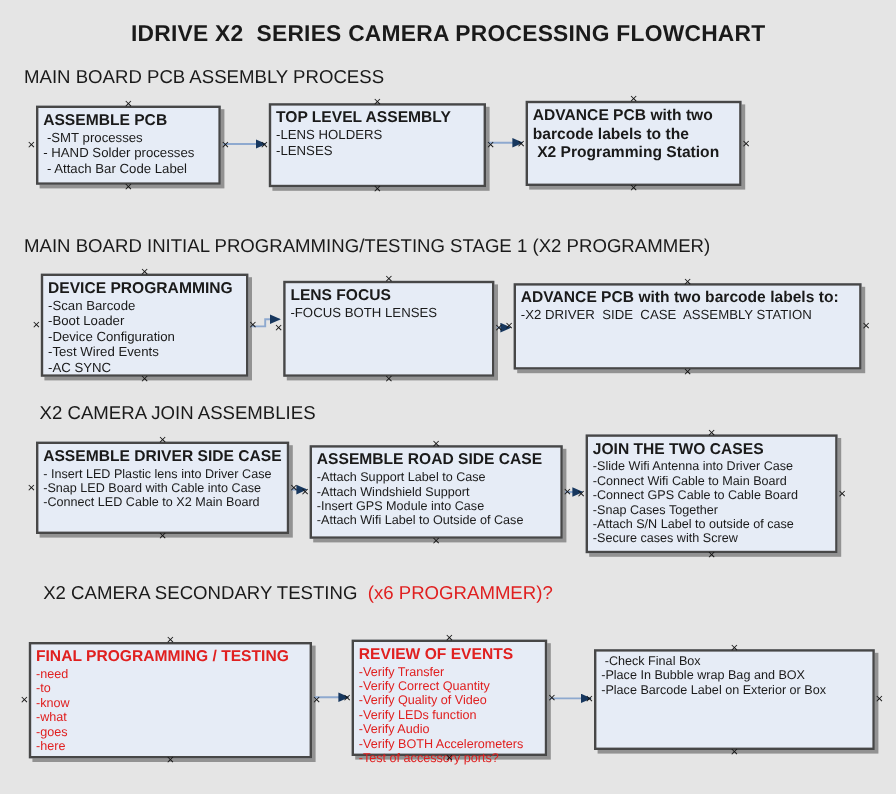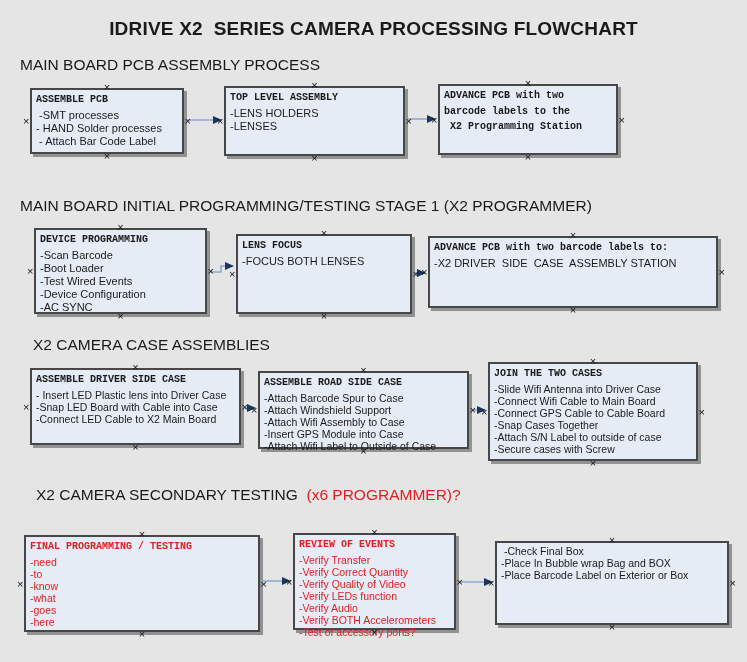--- a/index.html
+++ b/index.html
@@ -26,21 +26,21 @@
   #sh2{left:20px;top:197px;}
   #sh3{left:33px;top:336px;}
   #sh4{left:36px;top:486px;}
   .section-heading .red{color:var(--red);}
   .node{
     position:absolute;background:var(--box-fill);
     border:2px solid var(--box-border);
     box-shadow:3px 3px 0 var(--box-shadow);
     padding:2px 4px;box-sizing:border-box;overflow:visible;
   }
-  .node-title{font-size:10px;font-weight:bold;line-height:15.5px;white-space:pre-wrap;margin-bottom:1px;font-family:Liberation Mono, monospace;}
+  .node-title{font-size:13px;font-weight:bold;line-height:15.5px;white-space:pre-wrap;margin-bottom:1px;}
   .node-line{white-space:pre-wrap;}
   .r12 .node-line{font-size:11px;line-height:13px;}
   .r34 .node-line{font-size:10.5px;line-height:12px;}
   .red-box .node-title,.red-box .node-line{color:var(--red);}
   
   #n-a{left:30px; top:88px; width:154px;height:66px;}
   #n-b{left:224px;top:86px; width:181px;height:70px;}
   #n-c{left:438px;top:84px; width:180px;height:71px;}
   #n-d{left:34px; top:228px;width:173px;height:86px;}
   #n-e{left:236px;top:234px;width:176px;height:80px;}
@@ -77,21 +77,21 @@
     <line x1="243" y1="408" x2="255" y2="408" stroke="#8ea9cf" stroke-width="1.6" marker-end="url(#ah)"></line>
     <line x1="471" y1="410" x2="485" y2="410" stroke="#8ea9cf" stroke-width="1.6" marker-end="url(#ah)"></line>
     <line x1="262" y1="581" x2="290" y2="581" stroke="#8ea9cf" stroke-width="1.6" marker-end="url(#ah)"></line>
     <line x1="458" y1="582" x2="492" y2="582" stroke="#8ea9cf" stroke-width="1.6" marker-end="url(#ah)"></line>
   </svg>
 
   <div class="page-title">IDRIVE X2  SERIES CAMERA PROCESSING FLOWCHART</div>
 
   <div class="section-heading" id="sh1">MAIN BOARD PCB ASSEMBLY PROCESS</div>
   <div class="section-heading" id="sh2">MAIN BOARD INITIAL PROGRAMMING/TESTING STAGE 1 (X2 PROGRAMMER)</div>
-  <div class="section-heading" id="sh3">X2 CAMERA CASE ASSEMBLIES</div>
+  <div class="section-heading" id="sh3">X2 CAMERA JOIN ASSEMBLIES</div>
   <div class="section-heading" id="sh4"><span>X2 CAMERA SECONDARY TESTING</span><span class="red">  (x6 PROGRAMMER)?</span></div>
 
   <div class="node r12" id="n-a">
     <div class="node-title">ASSEMBLE PCB</div>
     <div class="node-body">
         <div class="node-line"> -SMT processes</div>
         <div class="node-line">- HAND Solder processes</div>
         <div class="node-line"> - Attach Bar Code Label</div>
       </div>
   <span class="handle h-t">×</span>
@@ -119,22 +119,22 @@
       <span class="handle h-b">×</span>
       <span class="handle h-l">×</span>
       <span class="handle h-r">×</span>
     </div>
 
   <div class="node r12" id="n-d">
     <div class="node-title">DEVICE PROGRAMMING</div>
     <div class="node-body">
         <div class="node-line">-Scan Barcode</div>
         <div class="node-line">-Boot Loader</div>
+        <div class="node-line">-Device Configuration</div>
         <div class="node-line">-Test Wired Events</div>
-        <div class="node-line">-Device Configuration</div>
         <div class="node-line">-AC SYNC</div>
       </div>
   <span class="handle h-t">×</span>
       <span class="handle h-b">×</span>
       <span class="handle h-l">×</span>
       <span class="handle h-r">×</span>
     </div>
   <div class="node r12" id="n-e">
     <div class="node-title">LENS FOCUS</div>
     <div class="node-body">
@@ -164,23 +164,22 @@
         <div class="node-line">-Connect LED Cable to X2 Main Board</div>
       </div>
   <span class="handle h-t">×</span>
       <span class="handle h-b">×</span>
       <span class="handle h-l">×</span>
       <span class="handle h-r">×</span>
     </div>
   <div class="node r34" id="n-h">
     <div class="node-title">ASSEMBLE ROAD SIDE CASE</div>
     <div class="node-body">
-        <div class="node-line">-Attach Barcode Spur to Case</div>
+        <div class="node-line">-Attach Support Label to Case</div>
         <div class="node-line">-Attach Windshield Support</div>
-        <div class="node-line">-Attach Wifi Assembly to Case</div>
         <div class="node-line">-Insert GPS Module into Case</div>
         <div class="node-line">-Attach Wifi Label to Outside of Case</div>
       </div>
   <span class="handle h-t">×</span>
       <span class="handle h-b">×</span>
       <span class="handle h-l">×</span>
       <span class="handle h-r">×</span>
     </div>
   <div class="node r34" id="n-i">
     <div class="node-title">JOIN THE TWO CASES</div>

